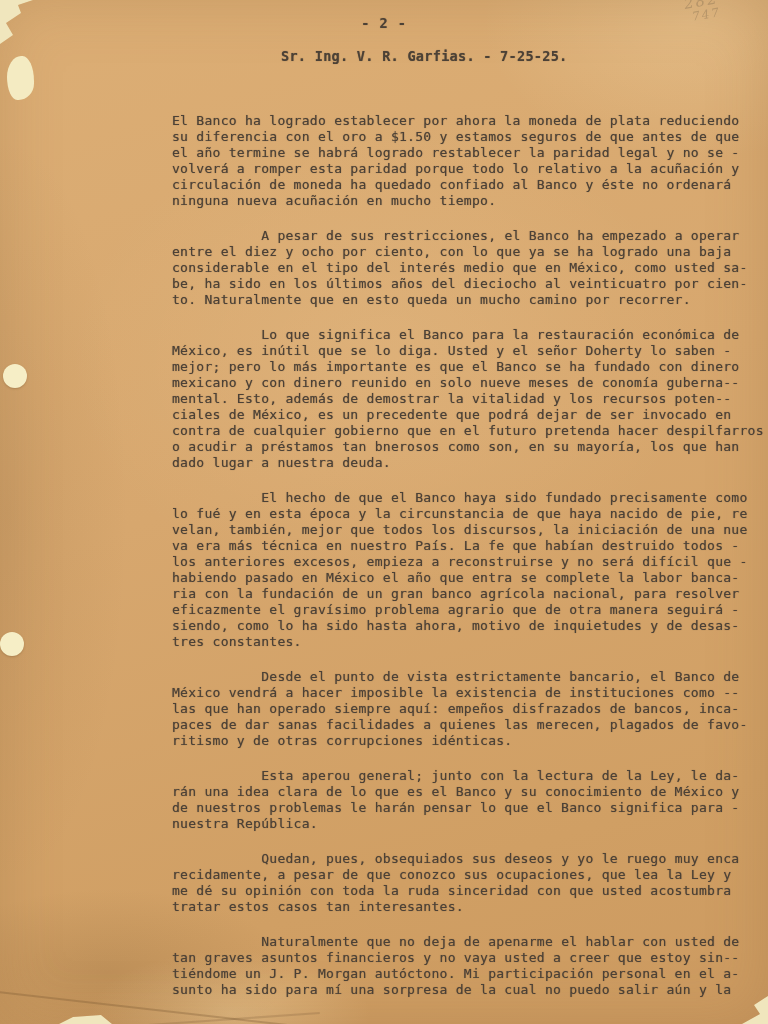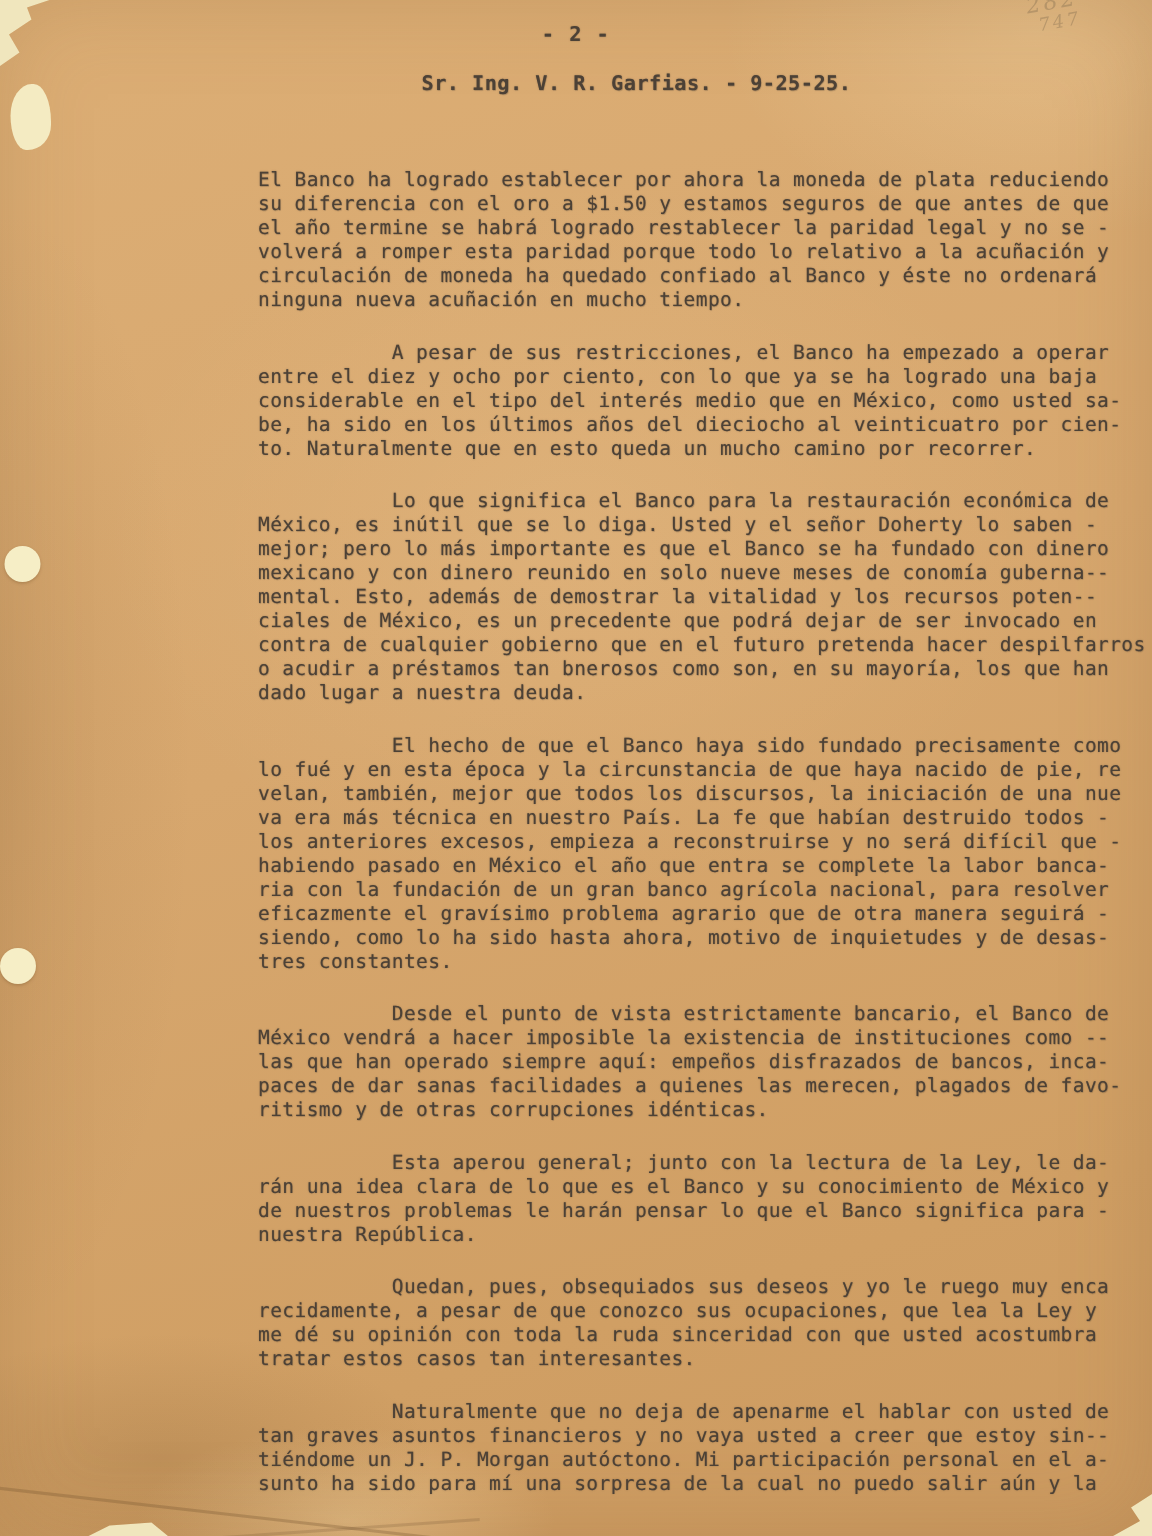--- a/index.html
+++ b/index.html
@@ -135,21 +135,21 @@
   <div class="hole top"></div>
   <div class="hole bottom"></div>
 
   <div class="pencil">
     <span class="l1">282</span>
     <span class="l2">747</span>
   </div>
 
   <div class="page-number typed">- 2 -</div>
 
-  <div class="salutation typed">Sr. Ing. V. R. Garfias. - 9-25-25.</div>
+  <div class="salutation typed">Sr. Ing. V. R. Garfias. - 7-25-25.</div>
 
   <div class="letter-body">
     <div class="para typed">El Banco ha logrado establecer por ahora la moneda de plata reduciendo
 su diferencia con el oro a $1.50 y estamos seguros de que antes de que
 el año termine se habrá logrado restablecer la paridad legal y no se -
 volverá a romper esta paridad porque todo lo relativo a la acuñación y
 circulación de moneda ha quedado confiado al Banco y éste no ordenará
 ninguna nueva acuñación en mucho tiempo.</div>
     <div class="para typed">           A pesar de sus restricciones, el Banco ha empezado a operar
 entre el diez y ocho por ciento, con lo que ya se ha logrado una baja

